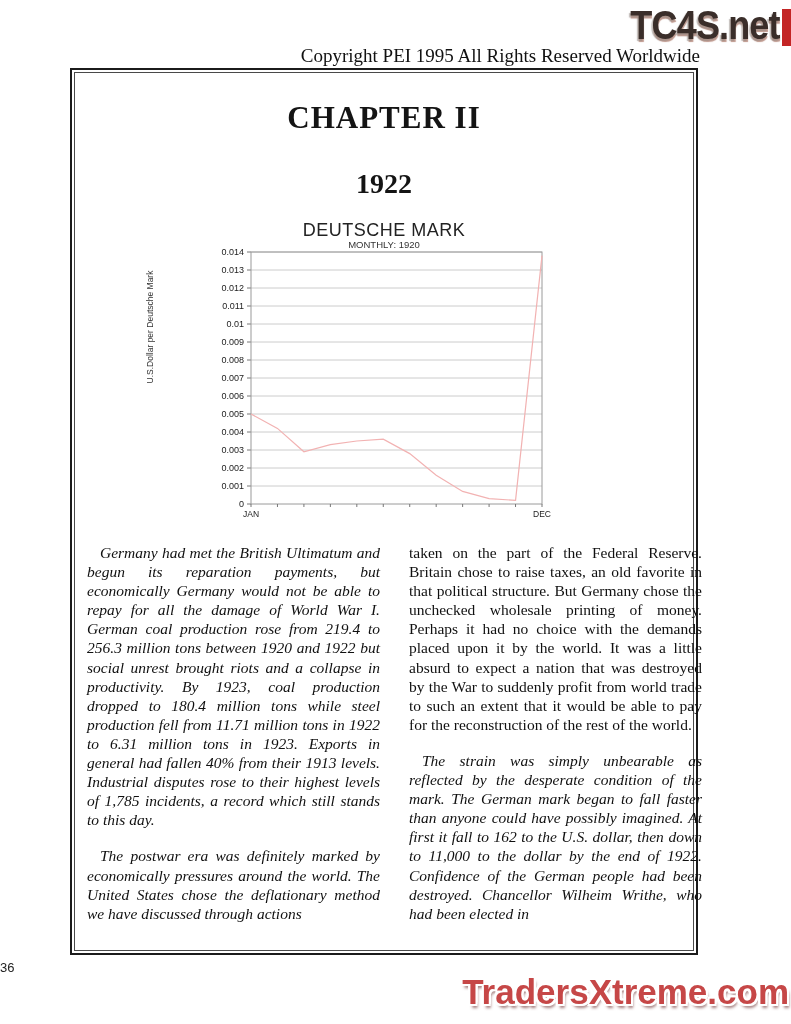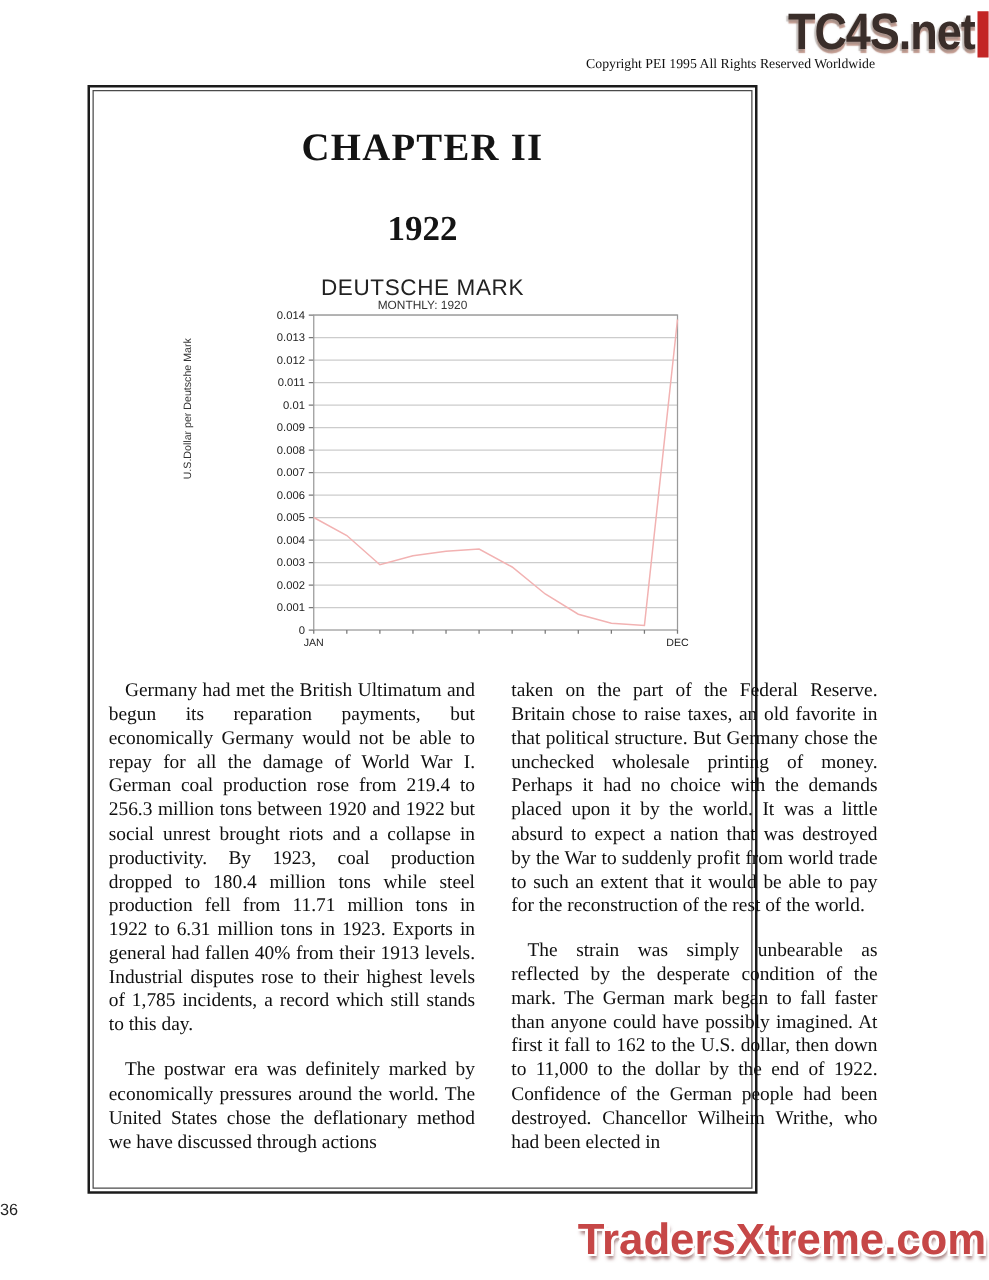--- a/index.html
+++ b/index.html
@@ -14,26 +14,26 @@
     color: #3a2e2a;
     text-shadow: -2px 2px 1px rgba(150,140,135,.55), 0 3px 1px rgba(140,70,50,.55);
     transform: scaleX(0.88); transform-origin: 100% 50%;
   }
   .logo-bar {
     position: absolute; top: 9px; right: 0; width: 9px; height: 37px;
     background: #c32525;
   }
   .copyright {
     position: absolute; top: 45px; right: 91px;
-    font-family: "Liberation Serif", serif; font-size: 11px; color: #111;
+    font-family: "Liberation Serif", serif; font-size: 19px; color: #111;
   }
 
   
   .page-frame {
-    position: absolute; left: 70px; top: 68px; width: 536px; height: 887px;
+    position: absolute; left: 70px; top: 68px; width: 628px; height: 887px;
     border: 2px solid #1b1b1b;
     box-shadow: inset 0 0 0 2px #ffffff, inset 0 0 0 3px #4a4a4a;
     background: #ffffff;
   }
 
   .chapter-title {
     position: absolute; top: 30px; left: 0; width: 100%; text-align: center;
     font-family: "Liberation Serif", serif; font-weight: 700; font-size: 31px;
     letter-spacing: 1px; color: #141414;
   }
@@ -71,21 +71,21 @@
 
   
   .column {
     position: absolute; top: 473px; width: 293px;
     font-family: "Liberation Serif", serif; font-size: 15.5px; line-height: 19.1px;
     text-align: justify; color: #101010;
   }
   .column-left  { left: 15px; }
   .column-right { left: 337px; }
   .column p + p { margin-top: 17px; }
-  .column p.indent { text-indent: 13px; }
+  .column p.indent { text-indent: 13px; font-style: italic; }
 
   
   .page-number {
     position: absolute; top: 960px; left: 0; width: 100%; text-align: left;
     font-family: "Liberation Sans", sans-serif; font-size: 13px; color: #222;
   }
   .footer-logo {
     position: absolute; top: 972px; right: 2px;
     font-family: "Liberation Sans", sans-serif; font-weight: 700; font-size: 35px;
     letter-spacing: 0px; white-space: nowrap;

